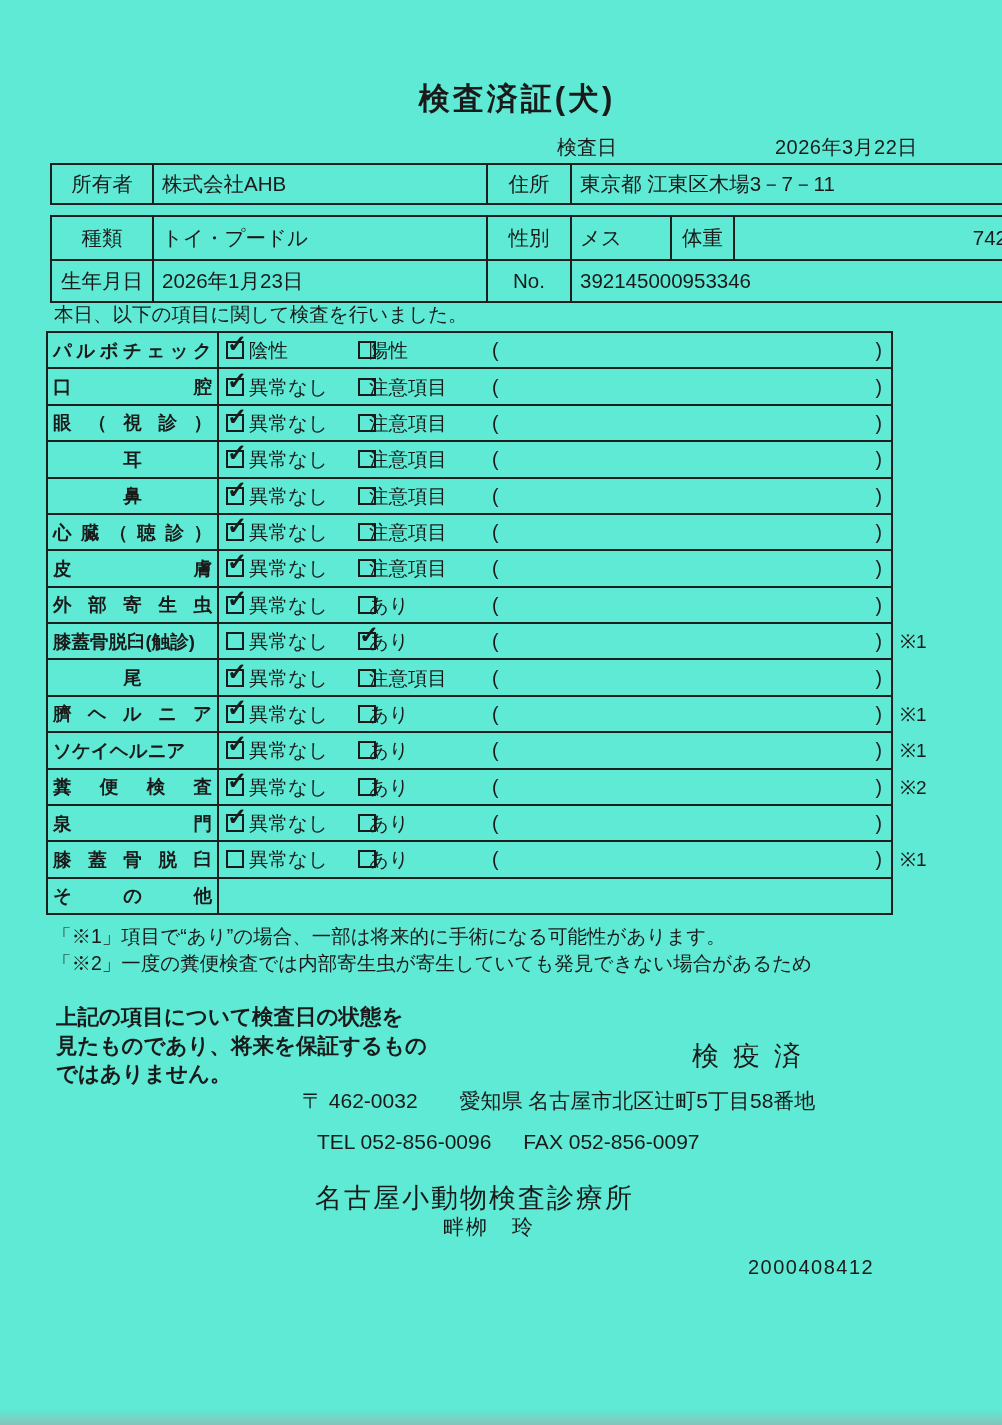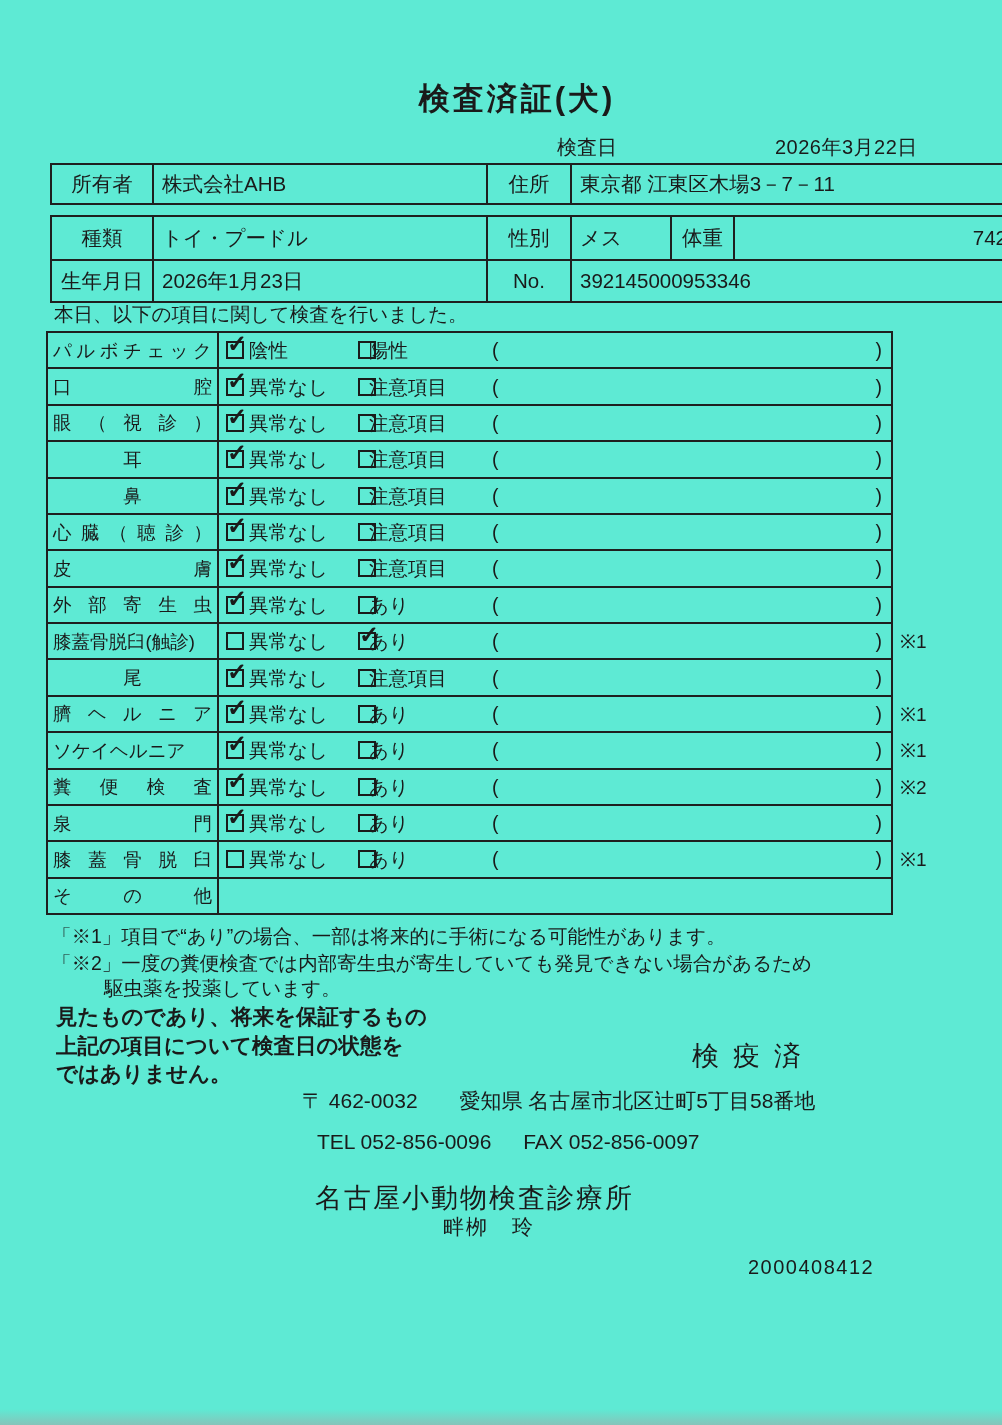--- a/index.html
+++ b/index.html
@@ -57,21 +57,21 @@
     display:flex; flex-direction:column;
   }
   .cl-row { flex:1; display:flex; position:relative; box-sizing:border-box; border-bottom:2.5px solid #1f1f1f; }
   .cl-row:last-child { border-bottom:none; }
   .cl-item {
     width:171px; flex:none; box-sizing:border-box;
     border-right:2.5px solid #1f1f1f;
     display:flex; align-items:center; padding:0 5px;
     font-size:18.5px; white-space:nowrap;
   }
-  .item-text { width:100%; display:block; }
+  .item-text { width:100%; display:block;font-weight:bold; }
   .item-text.al-justify { text-align:justify; text-align-last:justify; text-justify:inter-character; }
   .item-text.al-center  { text-align:center; }
   .item-text.al-left    { text-align:left; letter-spacing:0; }
   .cl-content { flex:1; position:relative; font-size:19.5px; }
   .cl-content > span { position:absolute; top:50%; transform:translateY(-50%); white-space:nowrap; }
   .cb {
     display:inline-block; width:14px; height:14px;
     border:2px solid #1a1a1a; box-sizing:content-box;
     position:absolute; top:50%; transform:translateY(-50%);
   }
@@ -403,25 +403,24 @@
         <span class="pos-lbl2"></span>
         <span class="pos-po"></span>
         <span class="pos-pc"></span>
       </div>
 
     </div>
     </div>
 
   <div class="fnote" id="fn1">「※1」項目で“あり”の場合、一部は将来的に手術になる可能性があります。</div>
   <div class="fnote" id="fn2">「※2」一度の糞便検査では内部寄生虫が寄生していても発見できない場合があるため</div>
-  <div class="fnote" id="fn2b">駆虫薬を投薬しています。</div>
 
   <div class="statement">
+    <div>上記の項目について検査日の状態を</div>
     <div>見たものであり、将来を保証するもの</div>
-    <div>上記の項目について検査日の状態を</div>
     <div>ではありません。</div>
   </div>
 
   <div class="stamp">検疫済</div>
 
   <div class="postal-line">
     <span>〒 462-0032</span>
     <span class="addr">愛知県 名古屋市北区辻町5丁目58番地</span>
   </div>
 

